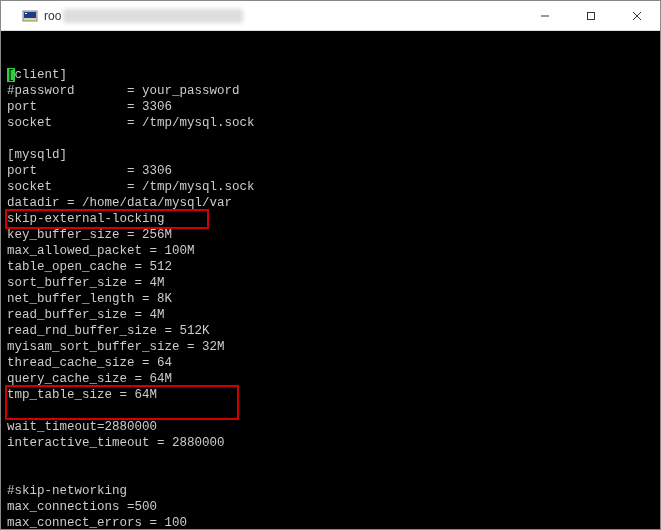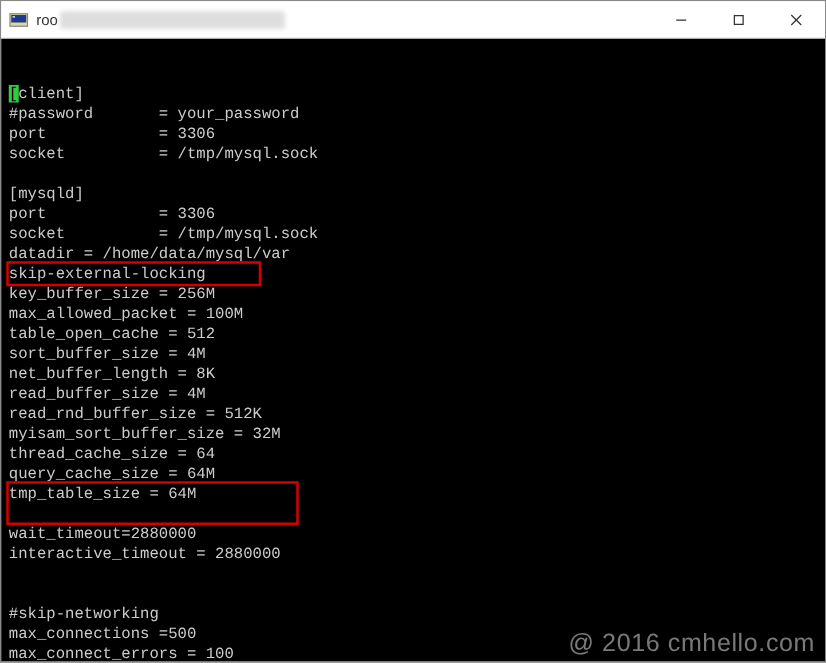--- a/index.html
+++ b/index.html
@@ -19,21 +19,21 @@
     background: #fff;
     display: flex;
     flex-direction: column;
     position: relative;
   }
   .titlebar {
     height: 30px;
     background: #fff;
     display: flex;
     align-items: center;
-    padding: 0 0 0 6px;
+    padding: 0 0 0 21px;
     border-bottom: 1px solid #ddd;
   }
   .titlebar .app-icon {
     width: 16px; height: 16px;
     margin-right: 6px;
     display: inline-flex;
     align-items: center;
     justify-content: center;
   }
   .titlebar .title-text {
@@ -138,16 +138,15 @@
           <line x1="1" y1="1" x2="9" y2="9" stroke="#333" stroke-width="1"></line>
           <line x1="9" y1="1" x2="1" y2="9" stroke="#333" stroke-width="1"></line>
         </svg>
     </div>
   </div>
 
   <div class="terminal">
     <div id="term-lines"><div><span class="cursor-block"></span><span class="first-char">[</span>client]</div><div>#password       = your_password</div><div>port            = 3306</div><div>socket          = /tmp/mysql.sock</div><div>&nbsp;</div><div>[mysqld]</div><div>port            = 3306</div><div>socket          = /tmp/mysql.sock</div><div>datadir = /home/data/mysql/var</div><div>skip-external-locking</div><div>key_buffer_size = 256M</div><div>max_allowed_packet = 100M</div><div>table_open_cache = 512</div><div>sort_buffer_size = 4M</div><div>net_buffer_length = 8K</div><div>read_buffer_size = 4M</div><div>read_rnd_buffer_size = 512K</div><div>myisam_sort_buffer_size = 32M</div><div>thread_cache_size = 64</div><div>query_cache_size = 64M</div><div>tmp_table_size = 64M</div><div>&nbsp;</div><div>wait_timeout=2880000</div><div>interactive_timeout = 2880000</div><div>&nbsp;</div><div>&nbsp;</div><div>#skip-networking</div><div>max_connections =500</div><div>max_connect_errors = 100</div></div>
     <div class="hl-box hl1" style="top: 178px;"></div>
     <div class="hl-box hl2" style="top: 354px; height: 35px;"></div>
-    <div class="watermark">@ 2016 cmhello.com</div>
   </div>
 
 </div>
 
 </body></html>

